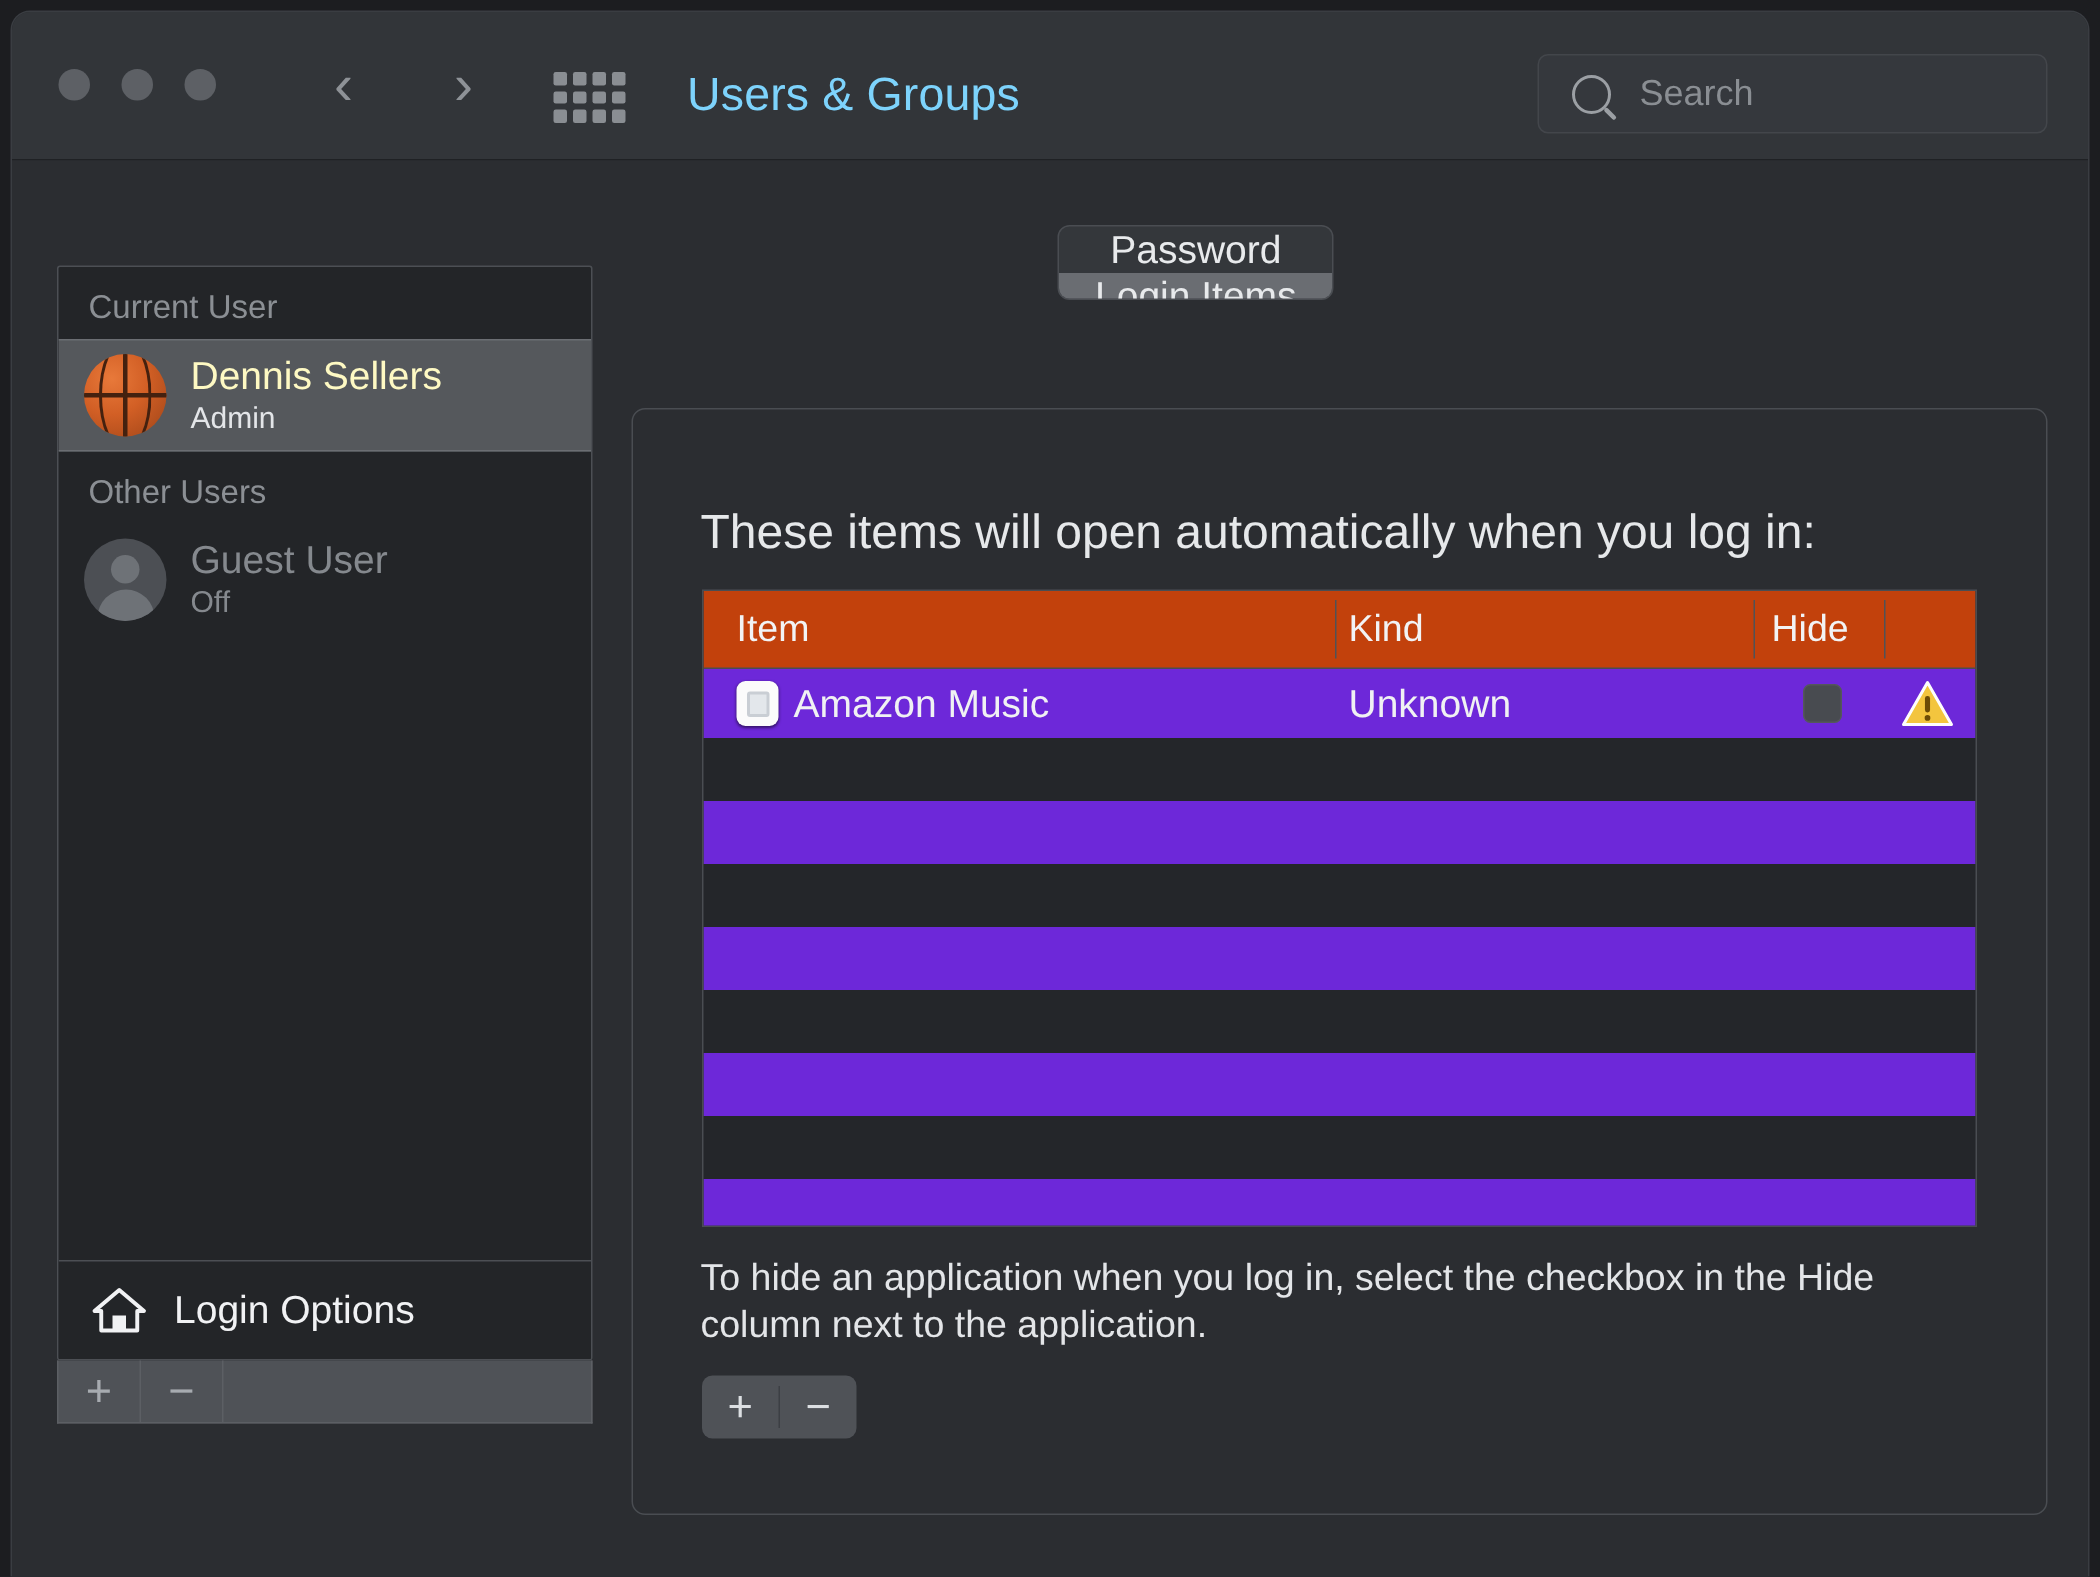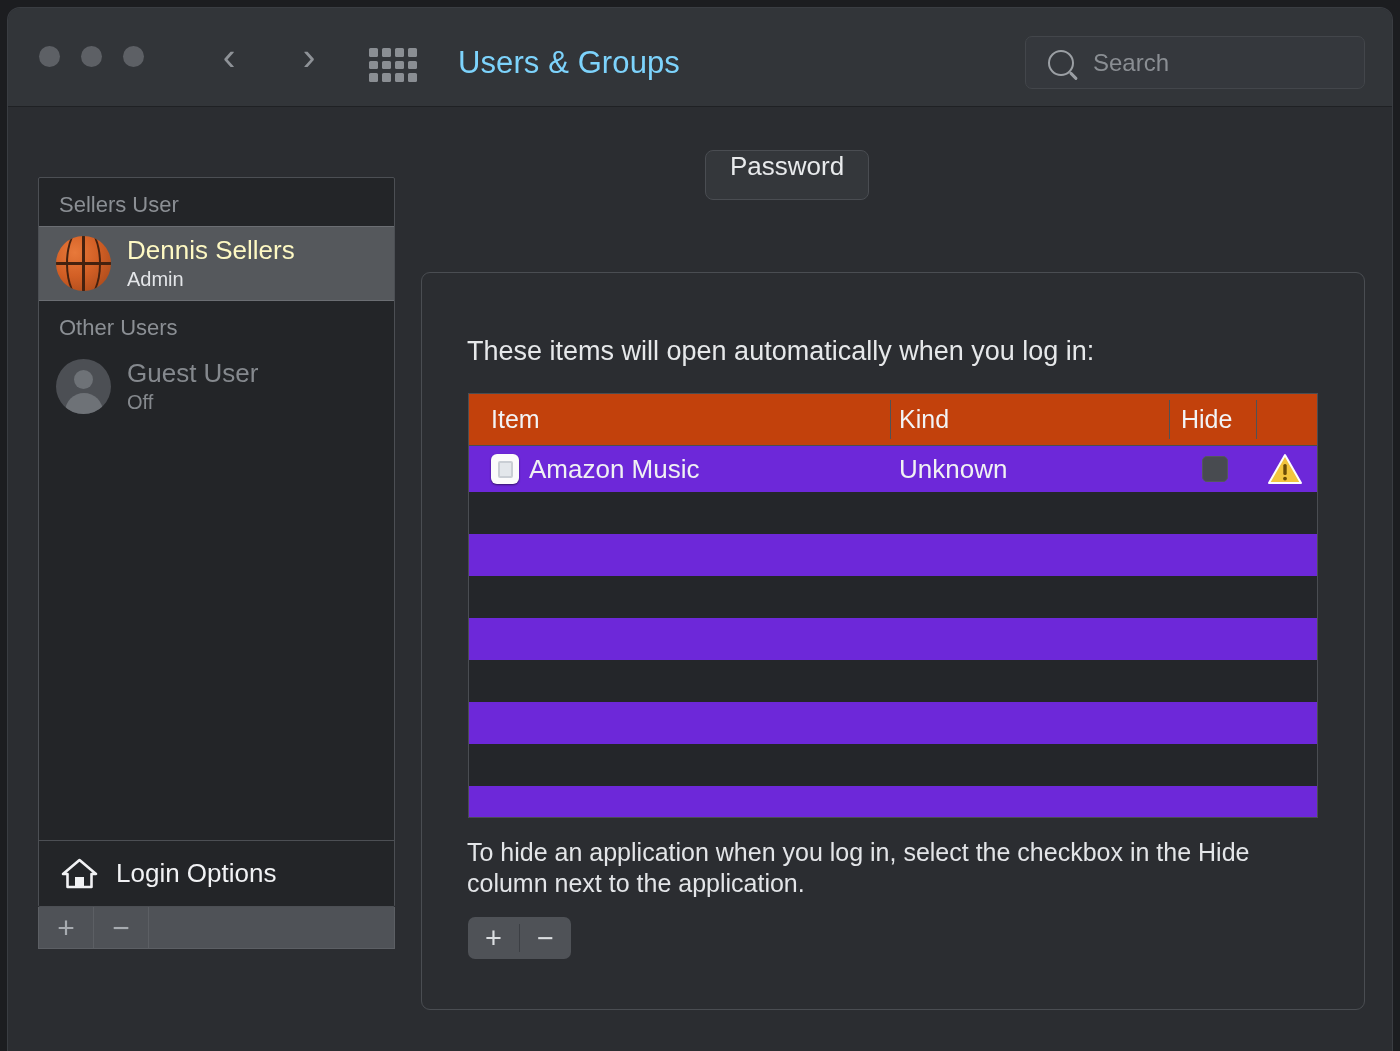--- a/index.html
+++ b/index.html
@@ -339,21 +339,21 @@
     height: 738px;
     border: 1px solid #4a4d52;
     border-radius: 9px;
     box-sizing: border-box;
   }
 
   #panel-desc {
     position: absolute;
     left: 459px;
     top: 229px;
-    font-size: 27px;
+    font-size: 32px;
     color: #e6e8ea;
   }
 
   
   #table {
     position: absolute;
     left: 460px;
     top: 286px;
     width: 850px;
     height: 425px;
@@ -528,21 +528,21 @@
     <div id="searchbox">
       <span class="mag"></span>
       <input id="search-input" type="text" placeholder="Search" style="">
     </div>
   </div>
 
   <div id="content">
 
     <div id="sidebar">
 
-      <div class="group-head">Sellers User</div>
+      <div class="group-head">Current User</div>
 
       <div class="user-row selected">
         <div class="avatar ball">
           <span class="ball-seam"></span>
         </div>
         <div class="user-text">
           <div class="user-name">Dennis Sellers</div>
           <div class="user-sub">Admin</div>
         </div>
       </div>
@@ -571,20 +571,21 @@
       </div>
     </div>
 
     <div id="sidebar-toolbar">
       <div class="tb">+</div>
       <div class="tb">−</div>
     </div>
 
     <div id="tabs">
       <div class="tab">Password</div>
+      <div class="tab active">Login Items</div>
     </div>
 
     <div id="panel"></div>
 
     <div id="panel-desc">These items will open automatically when you log in:</div>
 
     <div id="table">
       <div id="thead">
         <span class="th" style="left:22px;">Item</span>
         <span class="vline" style="left:421px;"></span>

